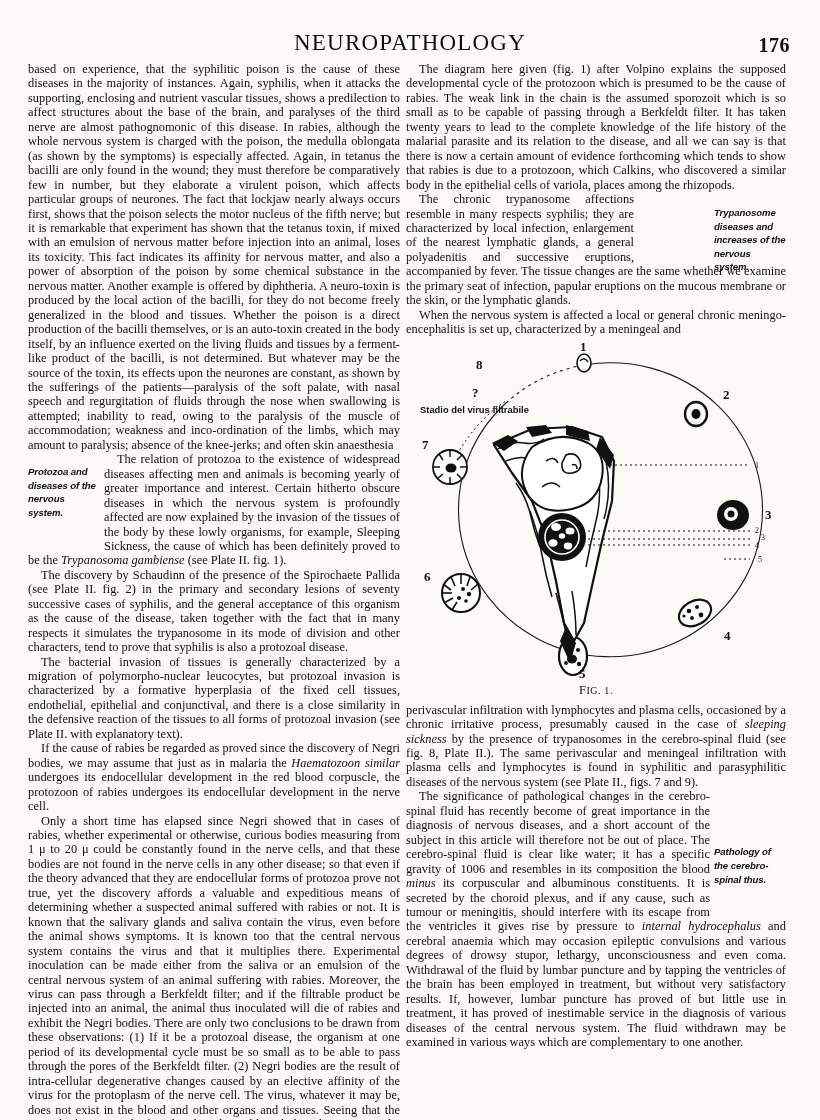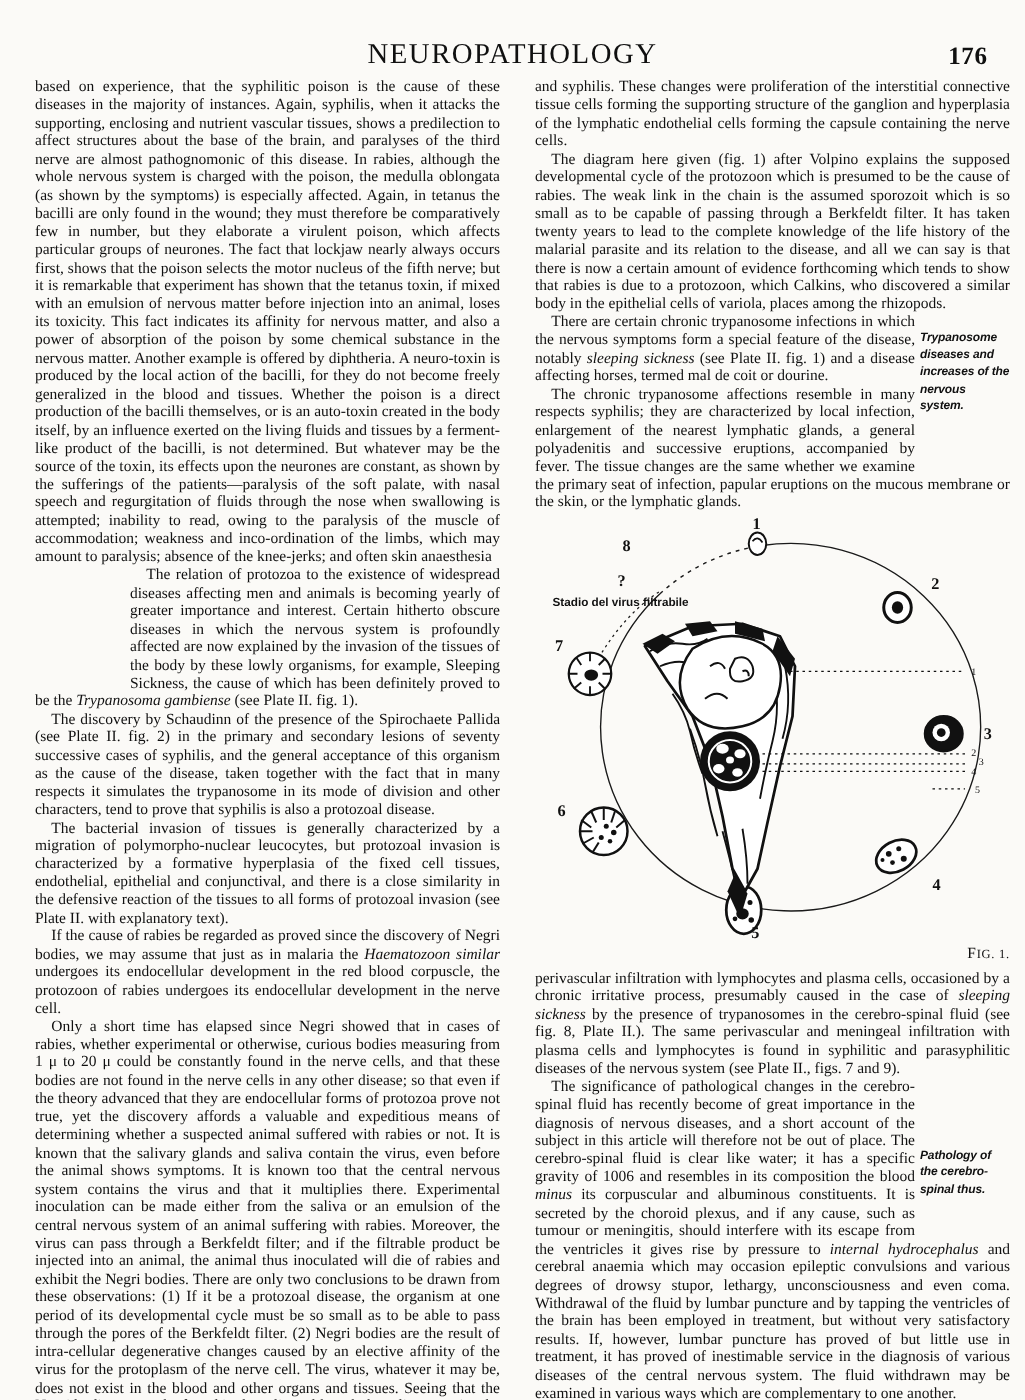--- a/index.html
+++ b/index.html
@@ -49,21 +49,21 @@
   }
 
   
   .columns {
     position: absolute;
     top: 62px;
     left: 28px;
     right: 25px;
     bottom: 4px;
     display: flex;
-    gap: 28px;
+    gap: 6px;
   }
   .col {
     width: 372px;
     flex: 0 0 372px;
     position: relative;
   }
   .col.right { width: 380px; flex: 0 0 380px; }
 
   p.body {
     margin: 0;
@@ -119,21 +119,21 @@
   .figure-canvas svg { display: block; }
   .fig-credit {
     font-size: 10.3px;
     line-height: 11.6px;
     text-align: left;
     text-indent: 15px;
     margin: 1px 0 0 0;
   }
   .fig-credit i { font-style: italic; }
   .fig-label {
-    text-align: right;
+    text-align: center;
     font-size: 12.4px;
     letter-spacing: 0.6px;
     margin: 2px 0 5px 0;
   }
   .smallcap { font-size: 10px; }
 
   .figtext {
     font-family: "Liberation Sans", "DejaVu Sans", sans-serif;
     font-size: 9.4px;
     font-weight: bold;
@@ -162,43 +162,43 @@
   </div>
 
   <div class="columns">
 
     <div class="col left">
 
       <p class="body noindent">based on experience, that the syphilitic poison is the cause of these diseases in the majority of instances. Again, syphilis, when it attacks the supporting, enclosing and nutrient vascular tissues, shows a predilection to affect structures about the base of the brain, and paralyses of the third nerve are almost pathognomonic of this disease. In rabies, although the whole nervous system is charged with the poison, the medulla oblongata (as shown by the symptoms) is especially affected. Again, in tetanus the bacilli are only found in the wound; they must therefore be comparatively few in number, but they elaborate a virulent poison, which affects particular groups of neurones. The fact that lockjaw nearly always occurs first, shows that the poison selects the motor nucleus of the fifth nerve; but it is remarkable that experiment has shown that the tetanus toxin, if mixed with an emulsion of nervous matter before injection into an animal, loses its toxicity. This fact indicates its affinity for nervous matter, and also a power of absorption of the poison by some chemical substance in the nervous matter. Another example is offered by diphtheria. A neuro-toxin is produced by the local action of the bacilli, for they do not become freely generalized in the blood and tissues. Whether the poison is a direct production of the bacilli themselves, or is an auto-toxin created in the body itself, by an influence exerted on the living fluids and tissues by a ferment-like product of the bacilli, is not determined. But whatever may be the source of the toxin, its effects upon the neurones are constant, as shown by the sufferings of the patients—paralysis of the soft palate, with nasal speech and regurgitation of fluids through the nose when swallowing is attempted; inability to read, owing to the paralysis of the muscle of accommodation; weakness and inco-ordination of the limbs, which may amount to paralysis; absence of the knee-jerks; and often skin anaesthesia</p>
 
       <div class="sidenote-wrap">
         <div class="wrap-left"></div>
+        <div class="sidenote left" style="top:13px;">Protozoa and diseases of the nervous system.</div>
         <p class="body">The relation of protozoa to the existence of widespread diseases affecting men and animals is becoming yearly of greater importance and interest. Certain hitherto obscure diseases in which the nervous system is profoundly affected are now explained by the invasion of the tissues of the body by these lowly organisms, for example, Sleeping Sickness, the cause of which has been definitely proved to be the <i>Trypanosoma gambiense</i> (see Plate II. fig. 1).</p>
       </div>
 
       <p class="body">The discovery by Schaudinn of the presence of the Spirochaete Pallida (see Plate II. fig. 2) in the primary and secondary lesions of seventy successive cases of syphilis, and the general acceptance of this organism as the cause of the disease, taken together with the fact that in many respects it simulates the trypanosome in its mode of division and other characters, tend to prove that syphilis is also a protozoal disease.</p>
       <p class="body">The bacterial invasion of tissues is generally characterized by a migration of polymorpho-nuclear leucocytes, but protozoal invasion is characterized by a formative hyperplasia of the fixed cell tissues, endothelial, epithelial and conjunctival, and there is a close similarity in the defensive reaction of the tissues to all forms of protozoal invasion (see Plate II. with explanatory text).</p>
       <p class="body">If the cause of rabies be regarded as proved since the discovery of Negri bodies, we may assume that just as in malaria the <i>Haematozoon similar</i> undergoes its endocellular development in the red blood corpuscle, the protozoon of rabies undergoes its endocellular development in the nerve cell.</p>
       <p class="body">Only a short time has elapsed since Negri showed that in cases of rabies, whether experimental or otherwise, curious bodies measuring from 1 μ to 20 μ could be constantly found in the nerve cells, and that these bodies are not found in the nerve cells in any other disease; so that even if the theory advanced that they are endocellular forms of protozoa prove not true, yet the discovery affords a valuable and expeditious means of determining whether a suspected animal suffered with rabies or not. It is known that the salivary glands and saliva contain the virus, even before the animal shows symptoms. It is known too that the central nervous system contains the virus and that it multiplies there. Experimental inoculation can be made either from the saliva or an emulsion of the central nervous system of an animal suffering with rabies. Moreover, the virus can pass through a Berkfeldt filter; and if the filtrable product be injected into an animal, the animal thus inoculated will die of rabies and exhibit the Negri bodies. There are only two conclusions to be drawn from these observations: (1) If it be a protozoal disease, the organism at one period of its developmental cycle must be so small as to be able to pass through the pores of the Berkfeldt filter. (2) Negri bodies are the result of intra-cellular degenerative changes caused by an elective affinity of the virus for the protoplasm of the nerve cell. The virus, whatever it may be, does not exist in the blood and other organs and tissues. Seeing that the Negri bodies cannot be found in the saliva, although the saliva contains the virus, nor can they be found in the peripheral nerves, although the virus passes by the lymphatics of the nerves to the nerve cells of the spinal ganglia and central nervous system, it must be concluded that the filtrable virus travels to the central nervous system and there increases.</p>
 
     </div>
 
     <div class="col right">
 
-      <p class="body noindent">and syphilis. These changes were proliferation of the interstitial connective tissue cells forming the supporting structure of the ganglion and hyperplasia of the lymphatic endothelial cells forming the capsule containing the nerve cells.</p>
       <p class="body">The diagram here given (fig. 1) after Volpino explains the supposed developmental cycle of the protozoon which is presumed to be the cause of rabies. The weak link in the chain is the assumed sporozoit which is so small as to be capable of passing through a Berkfeldt filter. It has taken twenty years to lead to the complete knowledge of the life history of the malarial parasite and its relation to the disease, and all we can say is that there is now a certain amount of evidence forthcoming which tends to show that rabies is due to a protozoon, which Calkins, who discovered a similar body in the epithelial cells of variola, places among the rhizopods.</p>
 
       <div class="sidenote-wrap">
         <div class="wrap-right" style="height:42px;"></div>
         <div class="sidenote right" style="top:14px;">Trypanosome diseases and increases of the nervous system.</div>
-        <p class="body">There are certain chronic trypanosome infections in which the nervous symptoms form a special feature of the disease, notably <i>sleeping sickness</i> (see Plate II. fig. 1) and a disease affecting horses, termed mal de coit or dourine.</p>
         <div class="wrap-right" style="height:70px;"></div>
         <p class="body">The chronic trypanosome affections resemble in many respects syphilis; they are characterized by local infection, enlargement of the nearest lymphatic glands, a general polyadenitis and successive eruptions, accompanied by fever. The tissue changes are the same whether we examine the primary seat of infection, papular eruptions on the mucous membrane or the skin, or the lymphatic glands.</p>
       </div>
 
+      <p class="body">When the nervous system is affected a local or general chronic meningo-encephalitis is set up, characterized by a meningeal and</p>
 
       <div class="figure">
         <div class="figure-canvas">
           <svg width="380" height="340" viewBox="0 0 380 340" xmlns="http://www.w3.org/2000/svg">
 
             <path d="M 178 24 A 152 147 0 1 1 100 62" fill="none" stroke="#1a1a1a" stroke-width="1.1"></path>
 
             <path d="M 100 62 A 152 147 0 0 1 178 24" fill="none" stroke="#1a1a1a" stroke-width="1.1" stroke-dasharray="3 4"></path>
 
             <path d="M 46 122 C 60 96 78 74 100 60" fill="none" stroke="#1a1a1a" stroke-width="1" stroke-dasharray="2 3"></path>

